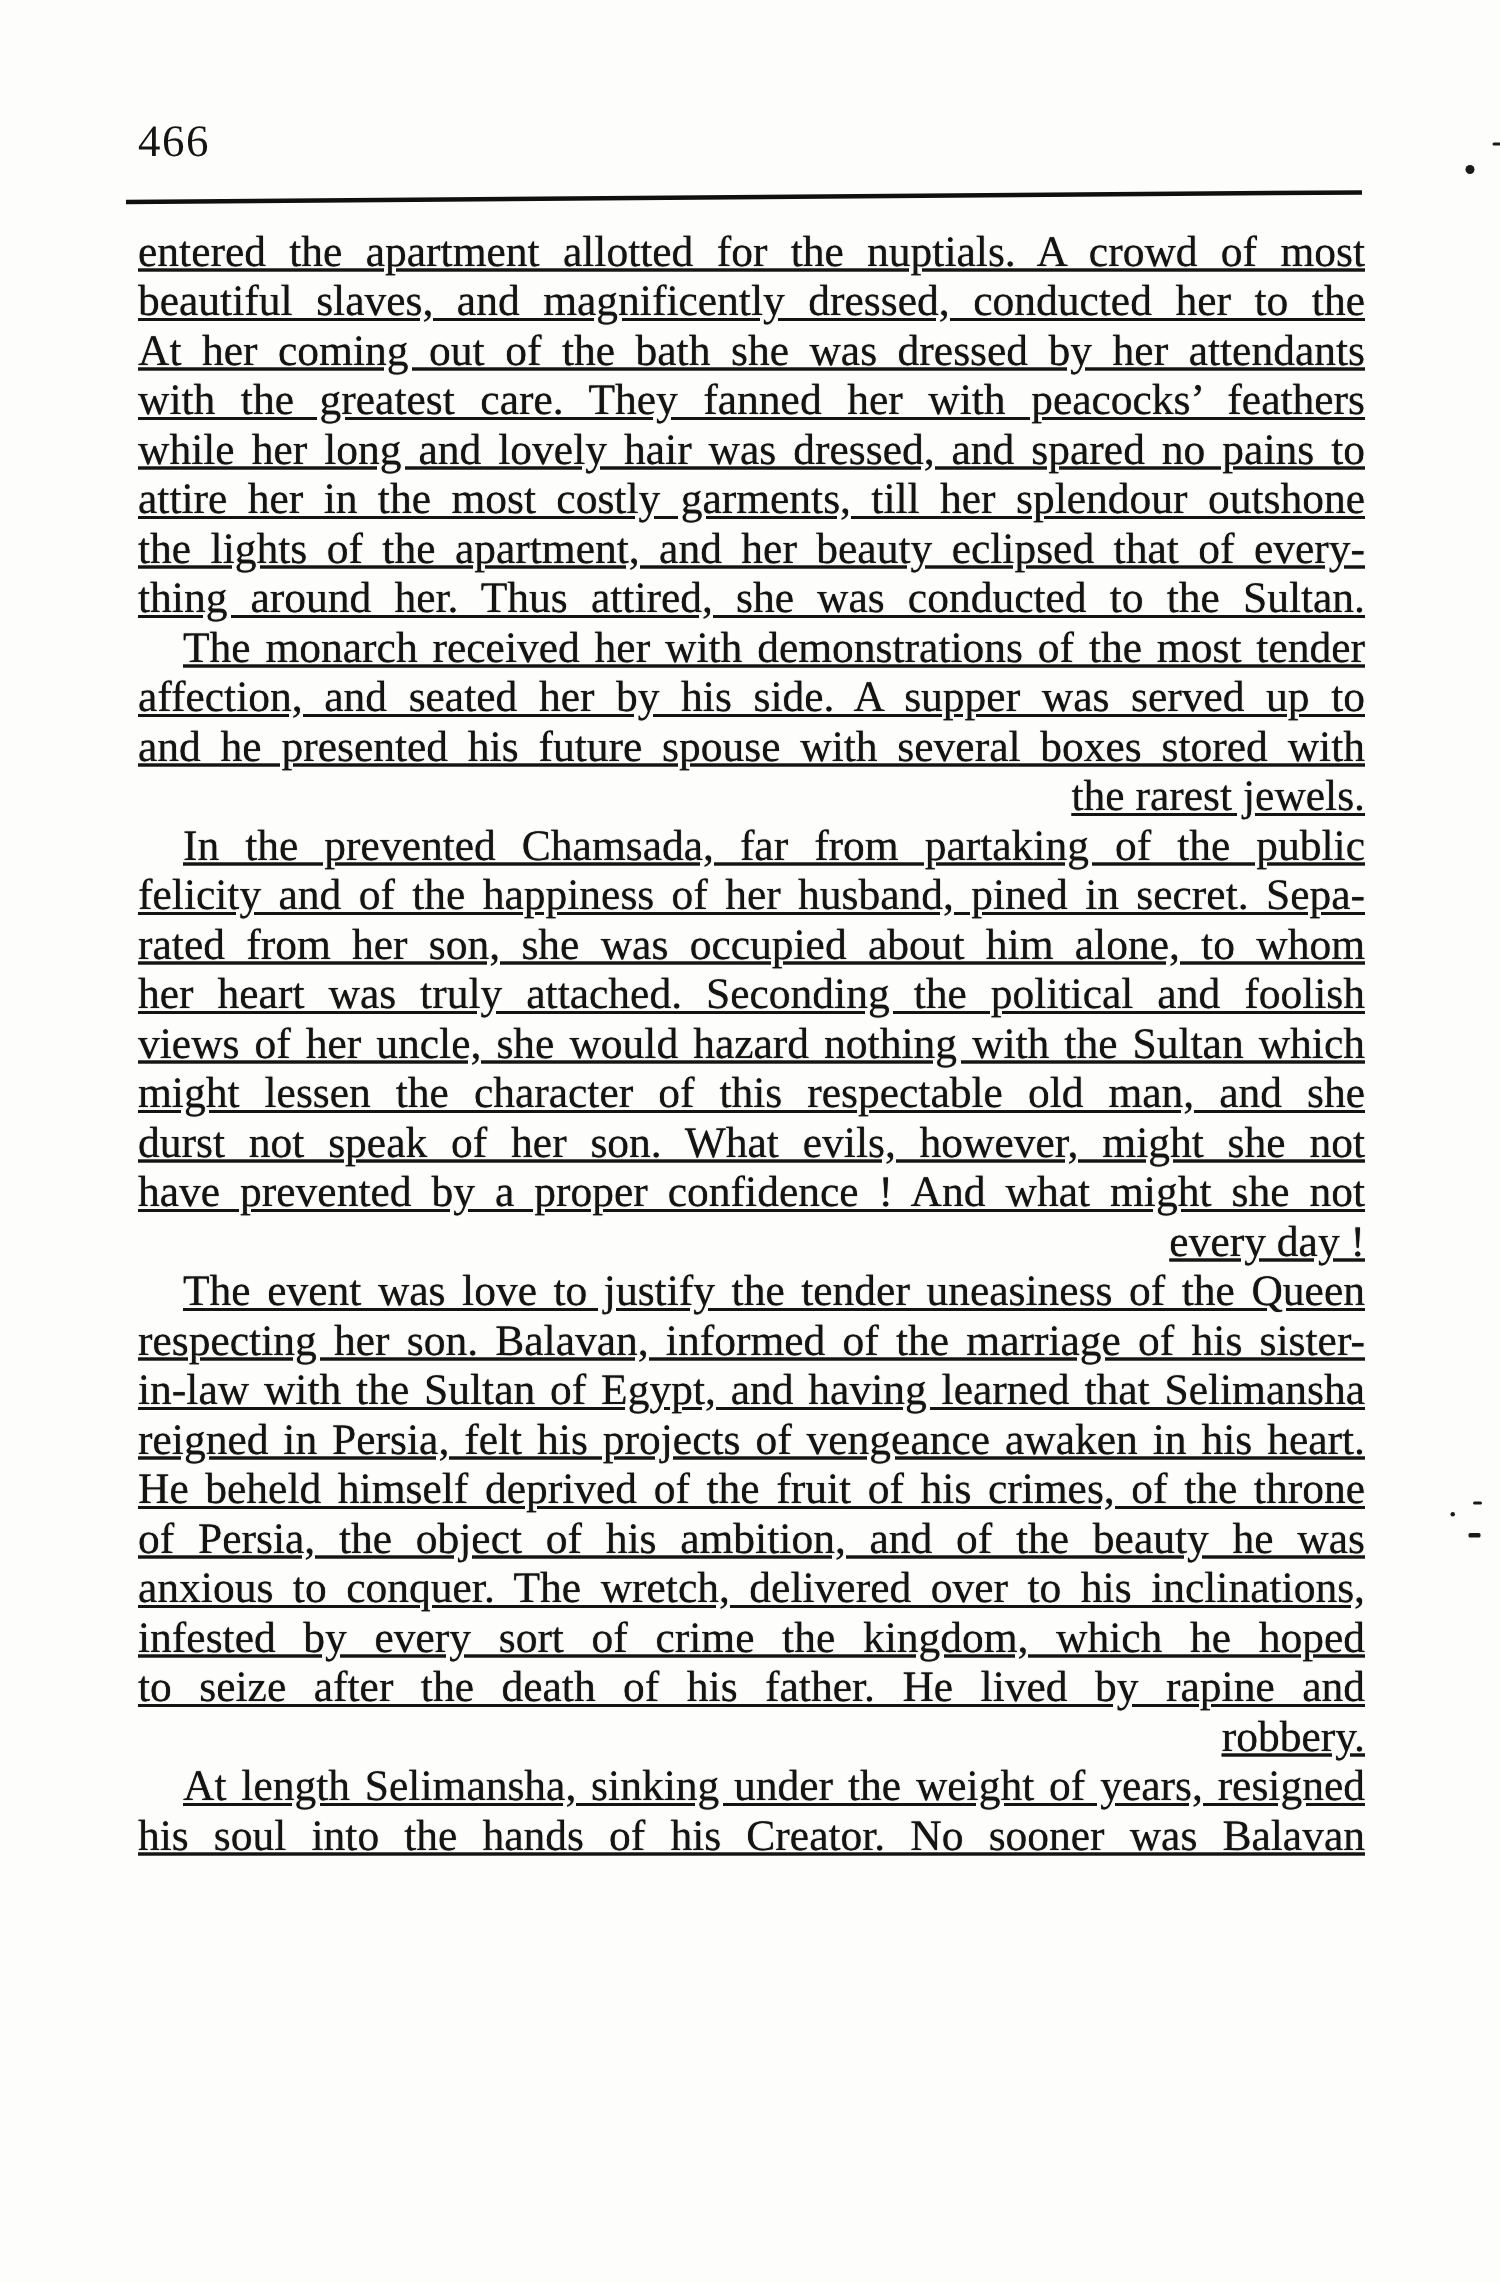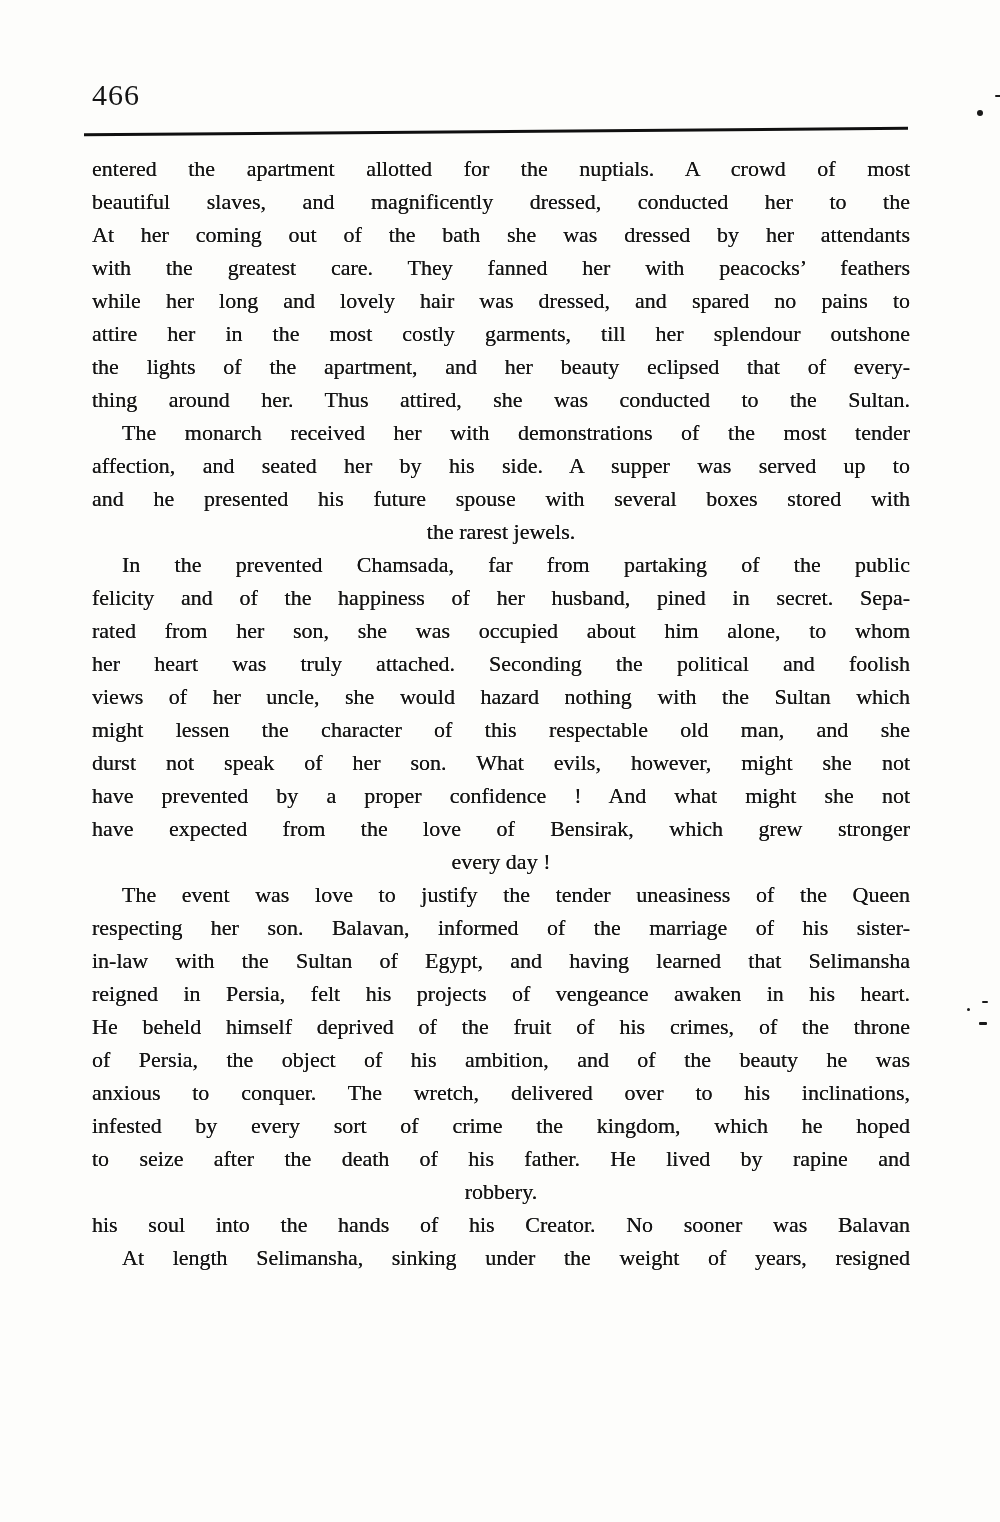--- a/index.html
+++ b/index.html
@@ -49,27 +49,28 @@
     width: 824px;
     height: 3px;
     background: #101010;
     transform: rotate(-0.45deg);
   }
   .page-body {
     position: absolute;
     top: 152px;
     left: 92px;
     width: 818px;
-    font-size: 22px;
+    font-size: 29px;
     line-height: 33px;
     text-shadow: 0 0 0.6px rgba(10,10,10,0.85);
+    text-decoration: underline;
   }
   .paragraph { margin: 0; }
   .line {
-    text-align: center;
+    text-align: right;
     white-space: normal;
   }
   .line.justified {
     text-align: justify;
     text-align-last: justify;
   }
   .line.indented { text-indent: 30px; }
   .speck {
     position: absolute;
     background: #1a1a1a;
@@ -109,38 +110,37 @@
       </div>
       <div class="paragraph">
         <div class="line justified indented">In the prevented Chamsada, far from partaking of the public</div>
         <div class="line justified">felicity and of the happiness of her husband, pined in secret.  Sepa-</div>
         <div class="line justified">rated from her son, she was occupied about him alone, to whom</div>
         <div class="line justified">her heart was truly attached.   Seconding the political and foolish</div>
         <div class="line justified">views of her uncle, she would hazard nothing with the Sultan which</div>
         <div class="line justified">might lessen the character of this respectable old man, and she</div>
         <div class="line justified">durst not speak of her son.   What evils, however, might she not</div>
         <div class="line justified">have prevented by a proper confidence !   And what might she not</div>
-        <div class="line justified">have expected from the love of Bensirak, which grew stronger</div>
         <div class="line">every day !</div>
       </div>
       <div class="paragraph">
         <div class="line justified indented">The event was love to justify the tender uneasiness of the Queen</div>
         <div class="line justified">respecting her son.  Balavan, informed of the marriage of his sister-</div>
         <div class="line justified">in-law with the Sultan of Egypt, and having learned that Selimansha</div>
         <div class="line justified">reigned in Persia, felt his projects of vengeance awaken in his heart.</div>
         <div class="line justified">He beheld himself deprived of the fruit of his crimes, of the throne</div>
         <div class="line justified">of Persia, the object of his ambition, and of the beauty he was</div>
         <div class="line justified">anxious to conquer.  The wretch, delivered over to his inclinations,</div>
         <div class="line justified">infested by every sort of crime the kingdom, which he hoped</div>
         <div class="line justified">to seize after the death of his father.   He lived by rapine and</div>
         <div class="line">robbery.</div>
       </div>
       <div class="paragraph">
+        <div class="line justified indented">At length Selimansha, sinking under the weight of years, resigned</div>
         <div class="line justified">his soul into the hands of his Creator.   No sooner was Balavan</div>
-        <div class="line justified indented">At length Selimansha, sinking under the weight of years, resigned</div>
       </div>
     </div>
 
   <div class="speck s1"></div>
   <div class="speck s2"></div>
   <div class="speck s3"></div>
   <div class="speck s4"></div>
   <div class="speck s5"></div>
 </div>
 

